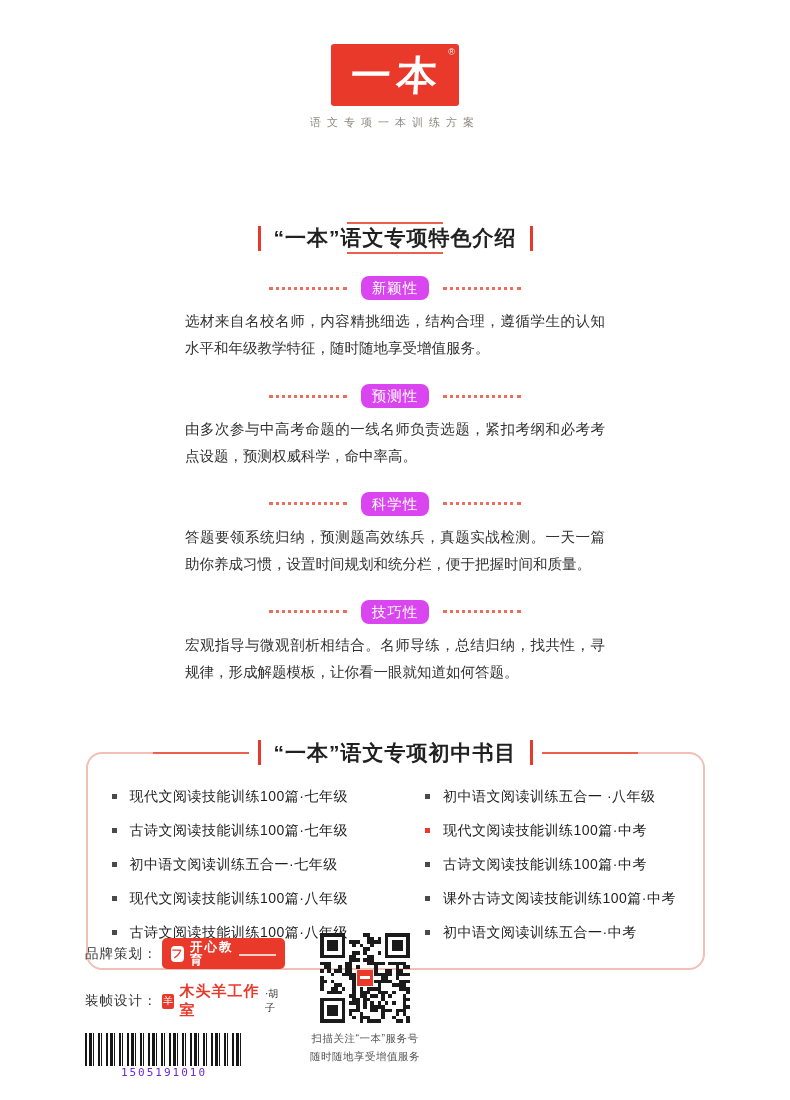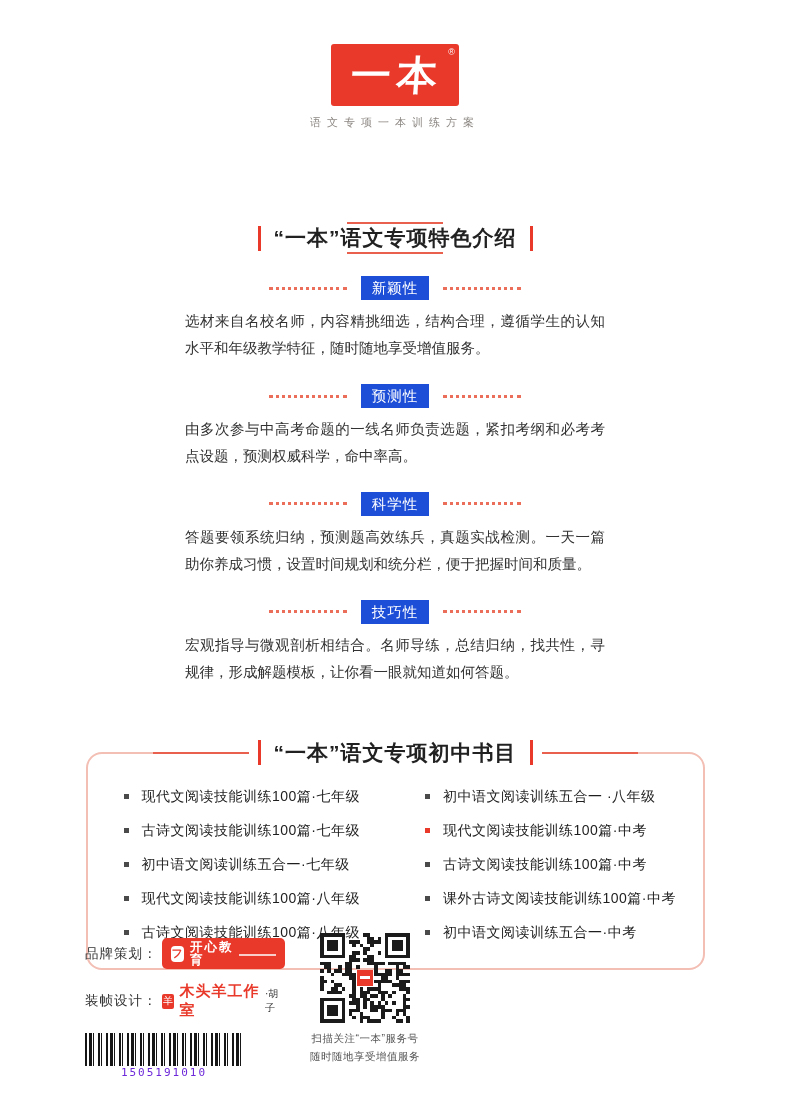--- a/index.html
+++ b/index.html
@@ -21,32 +21,32 @@
   .sec-mid{display:flex;align-items:center;gap:13px;background:#fff;padding:0 9px;}
   .vbar{width:3px;height:25px;background:#e8392b;}
   .sec-title{font-size:21px;font-weight:bold;color:#212121;letter-spacing:1px;white-space:nowrap;}
   .features-header{margin-top:92px;flex-direction:column;}
 
   
   .features{margin-top:4px;}
   .feature{margin-top:22px;}
   .badge-row{display:flex;align-items:center;justify-content:center;gap:14px;}
   .dots{width:78px;border-top:3px dotted #ea6e5a;height:0;}
-  .badge{background:#1d4ed8;color:#fff;font-size:14.5px;padding:2px 11px;border-radius:0;
+  .badge{background:#d946ef;color:#fff;font-size:14.5px;padding:2px 11px;border-radius:8px;
          letter-spacing:1px;line-height:1.4;}
   .feature-text{width:420px;margin:8px auto 0;font-size:14.5px;line-height:1.85;color:#323232;
                 text-align:justify;}
 
   
   .book-section{margin-top:66px;}
   .book-box{position:relative;width:615px;margin:0 auto;border:2px solid #f3beb4;border-radius:16px;
             padding:34px 0 10px 0;}
   .booklist-header{position:absolute;top:-15px;left:0;right:0;}
   .book-cols{display:flex;}
-  .book-col{width:50%;padding-left:36px;box-sizing:border-box;}
+  .book-col{width:50%;padding-left:24px;box-sizing:border-box;}
   .book-col.right{padding-left:30px;}
   .book-item{display:flex;align-items:center;margin-bottom:16px;font-size:14px;color:#1e1e1e;
              letter-spacing:0.5px;}
   .bullet{width:5px;height:5px;background:#4a4a4a;margin-right:13px;flex:0 0 auto;}
   .bullet.red{background:#e8392b;}
 
   
   .footer-left{position:absolute;left:85px;top:938px;width:200px;}
   .f-row{display:flex;align-items:center;margin-bottom:13px;}
   .f-label{font-size:13.5px;color:#333;letter-spacing:1px;white-space:nowrap;text-align:center;}

